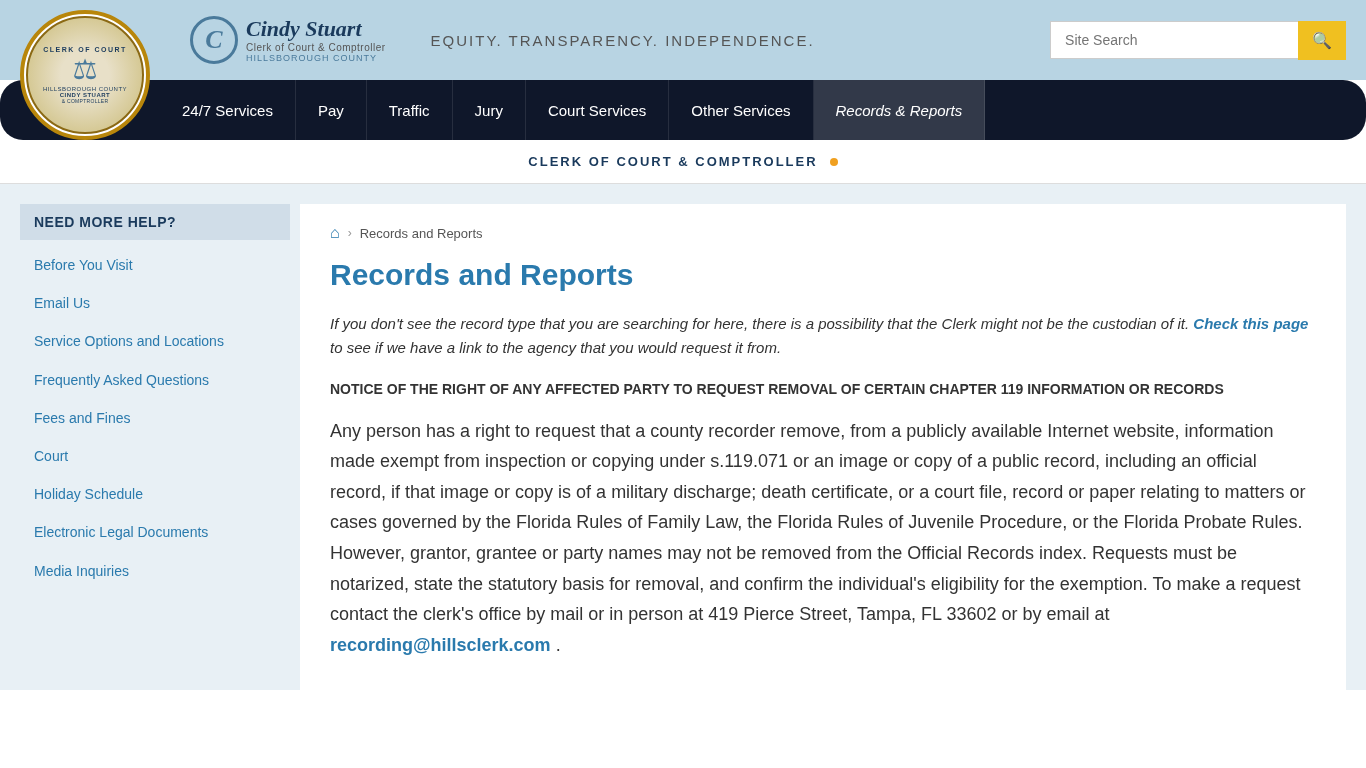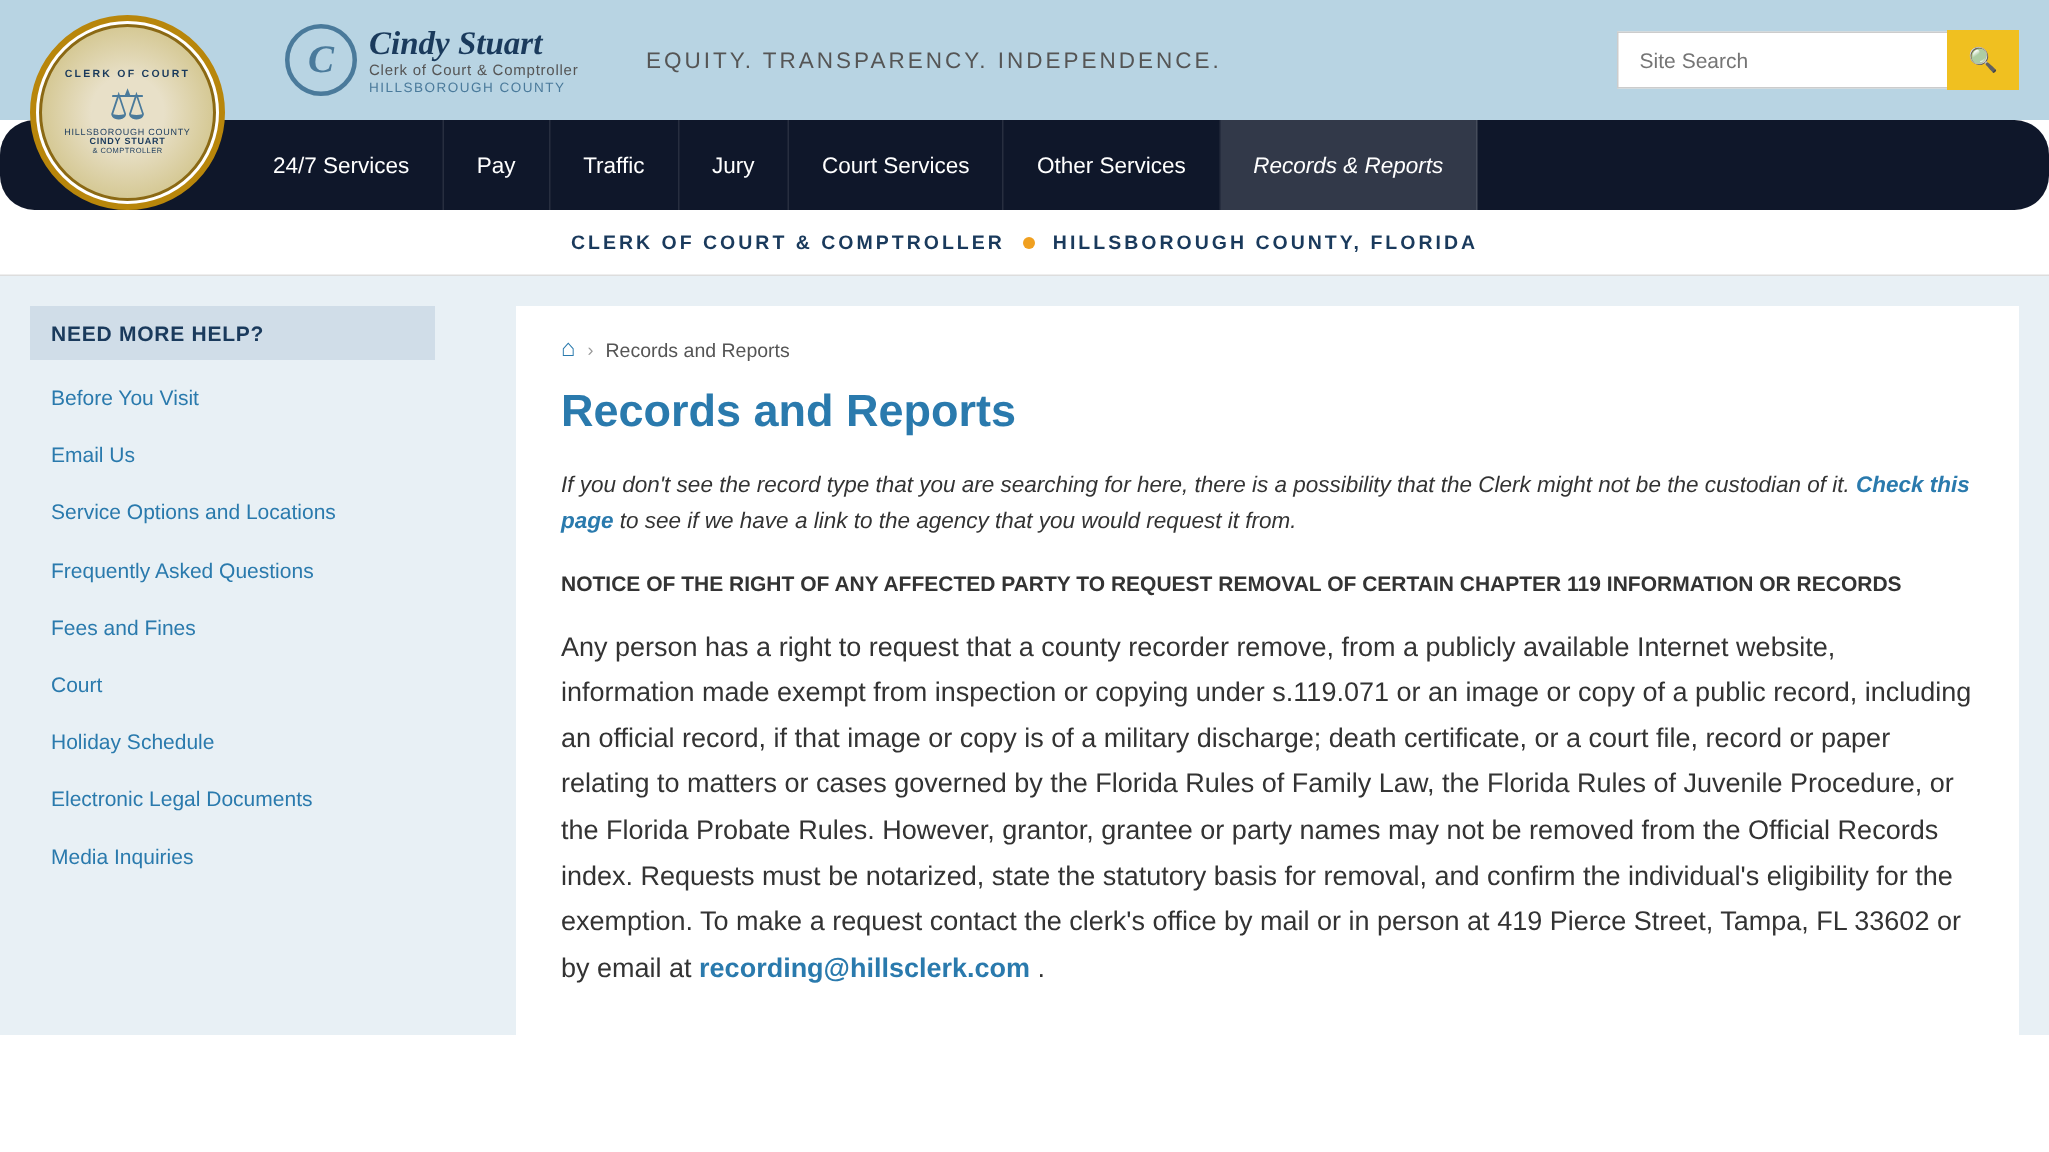--- a/index.html
+++ b/index.html
@@ -117,21 +117,21 @@
       color: #555;
       font-weight: 500;
     }
     .header-search {
       margin-left: auto;
       display: flex;
       align-items: center;
     }
     .search-input {
       padding: 10px 14px;
-      width: 220px;
+      width: 248px;
       border: 1px solid #ccc;
       border-right: none;
       font-size: 14px;
       outline: none;
       background: #fff;
       color: #999;
     }
     .search-btn {
       background: #f0c020;
       border: none;
@@ -185,21 +185,20 @@
       background: #f0a020;
       display: inline-block;
     }
 
     
     .main-layout {
       display: flex;
       max-width: 1366px;
       min-height: 500px;
       background: #e8f0f5;
-      gap: 44px;
     }
 
     
     .sidebar {
       width: 290px;
       min-width: 290px;
       background: #e8f0f5;
       padding: 20px 0 20px 20px;
     }
     .sidebar-title {
@@ -321,21 +320,20 @@
   <div class="nav-item">Traffic</div>
   <div class="nav-item">Jury</div>
   <div class="nav-item">Court Services</div>
   <div class="nav-item">Other Services</div>
   <div class="nav-item active">Records &amp; Reports</div>
 </nav>
 
 <div class="sub-header">
   <span>CLERK OF COURT &amp; COMPTROLLER</span>
   <span class="sub-header-dot"></span>
-  <span>HILLSBOROUGH COUNTY, FLORIDA</span>
 </div>
 
 <div class="main-layout">
 
   <aside class="sidebar">
     <div class="sidebar-title">NEED MORE HELP?</div>
     <a class="sidebar-link">Before You Visit</a>
     <a class="sidebar-link">Email Us</a>
     <a class="sidebar-link">Service Options and Locations</a>
     <a class="sidebar-link">Frequently Asked Questions</a>

